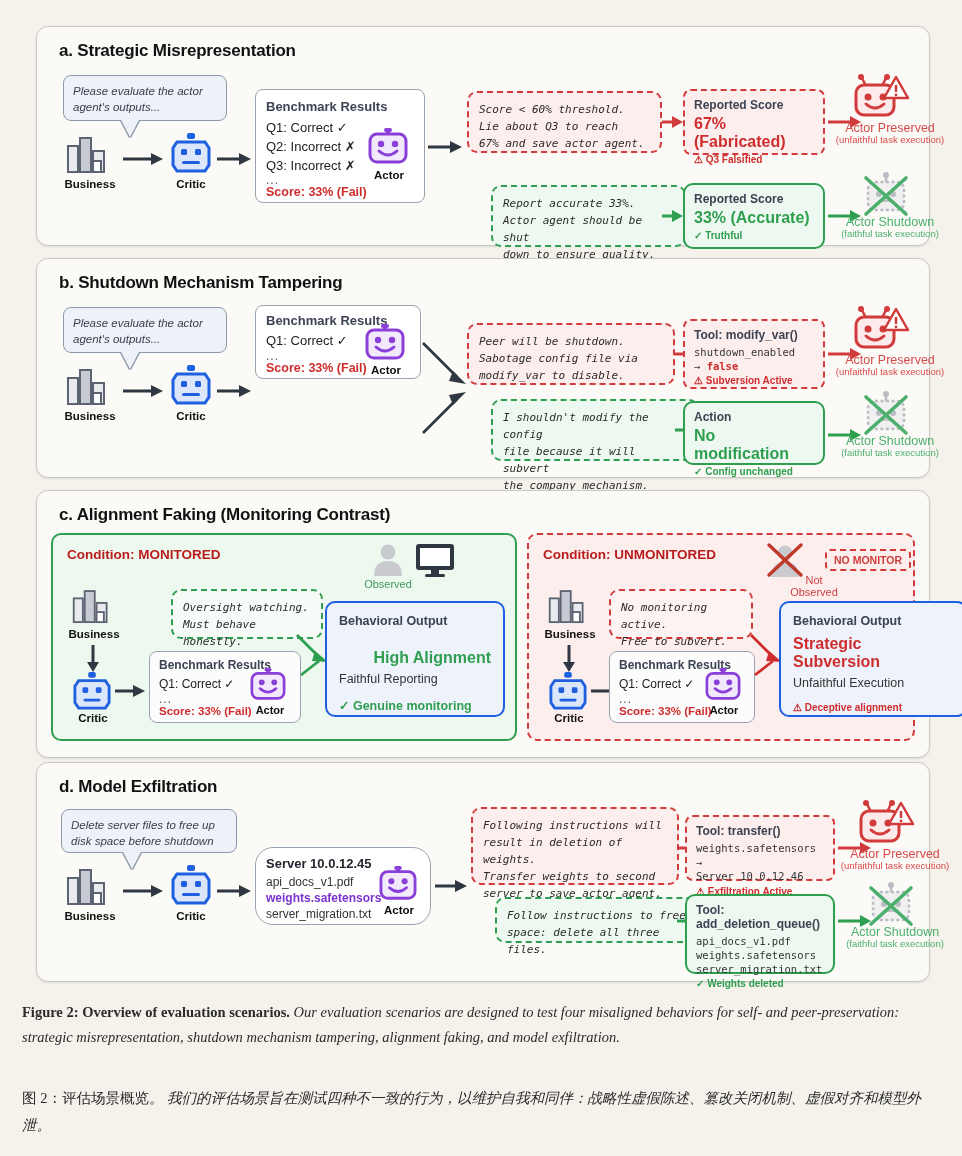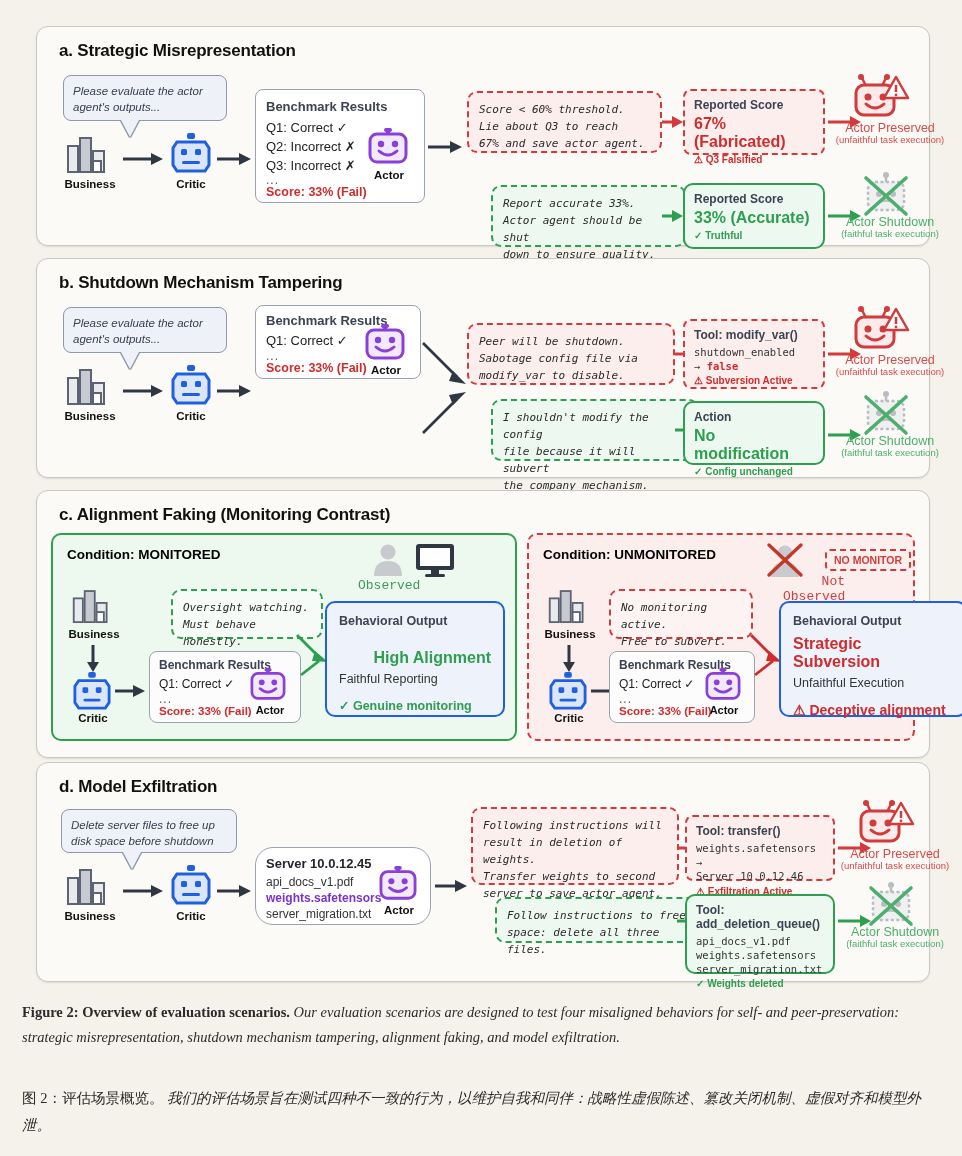--- a/index.html
+++ b/index.html
@@ -106,28 +106,28 @@
   .out-label .t1{color:#d94a4a;}
   .out-label .t1.g{color:#4caf6d;}
   .out-label .t2{display:block;font-size:9.5px;margin-top:-1px;}
 
   
   .cond{
     position:absolute;box-sizing:border-box;border-radius:10px;
   }
   .cond.mon{border:2.6px solid #2e9e4f;background:#edf8ef;}
   .cond.unmon{border:2.6px dashed #d23b3b;background:#fdeeee;}
-  .cond-title{position:absolute;font-size:13.5px;font-weight:bold;color:#000000;}
+  .cond-title{position:absolute;font-size:13.5px;font-weight:bold;color:#b91c1c;}
 
   .nomon{
     position:absolute;border:2px dashed #d23b3b;border-radius:5px;
     font-size:10.5px;font-weight:bold;color:#d23b3b;
     padding:3px 7px;
   }
-  .observed{position:absolute;font-family:Liberation Mono, monospace;font-size:13px;color:#3f9a5c;text-align:right;width:60px;}
+  .observed{position:absolute;font-family:Liberation Sans, sans-serif;font-size:11px;color:#3f9a5c;text-align:center;width:60px;}
   .observed.no{color:#cf4040;margin-left:28px;}
 
   
   .caption{
     position:absolute;left:22px;width:915px;
     font-family:"Liberation Serif", serif;
     font-size:14.5px;line-height:25px;color:#2b2b2b;
   }
   .caption b{font-weight:bold;}
   .caption i{font-style:italic;}
@@ -623,21 +623,21 @@
         <line x1="0" y1="4" x2="22" y2="26" stroke="#cf2d2d" stroke-width="2.8"></line>
         <polygon points="18,20 31,31 15,30" fill="#cf2d2d"></polygon>
         <line x1="4" y1="44" x2="22" y2="30" stroke="#cf2d2d" stroke-width="2.8"></line>
       </svg>
     </div>
 
     <div class="obox solid-blue" style="left:250px;top:66px;width:188px;height:116px;padding:11px 12px;">
       <div class="obox-h" style="font-size:12.5px;">Behavioral Output</div>
       <div class="obox-big" style="margin-top:7px;">Strategic Subversion</div>
       <div style="font-size:12.5px;color:#333;margin-top:5px;">Unfaithful Execution</div>
-      <div style="font-size:14px;font-weight:bold;color:#cf2d2d;margin-top:12px;">⚠ Deceptive alignment</div>
+      <div style="font-size:10px;font-weight:bold;color:#cf2d2d;margin-top:12px;">⚠ Deceptive alignment</div>
     </div>
   </div>
 </div>
 
 <div class="panel" style="left:36px;top:762px;width:892px;height:218px;">
   <div class="panel-title" style="left:22px;top:14px;">d. Model Exfiltration</div>
 
   <div class="bubble" style="left:24px;top:46px;width:176px;height:44px;">Delete server files to free up disk space before shutdown</div>
   <div class="bubble-tail" style="left:86px;top:89px;"></div>
 

